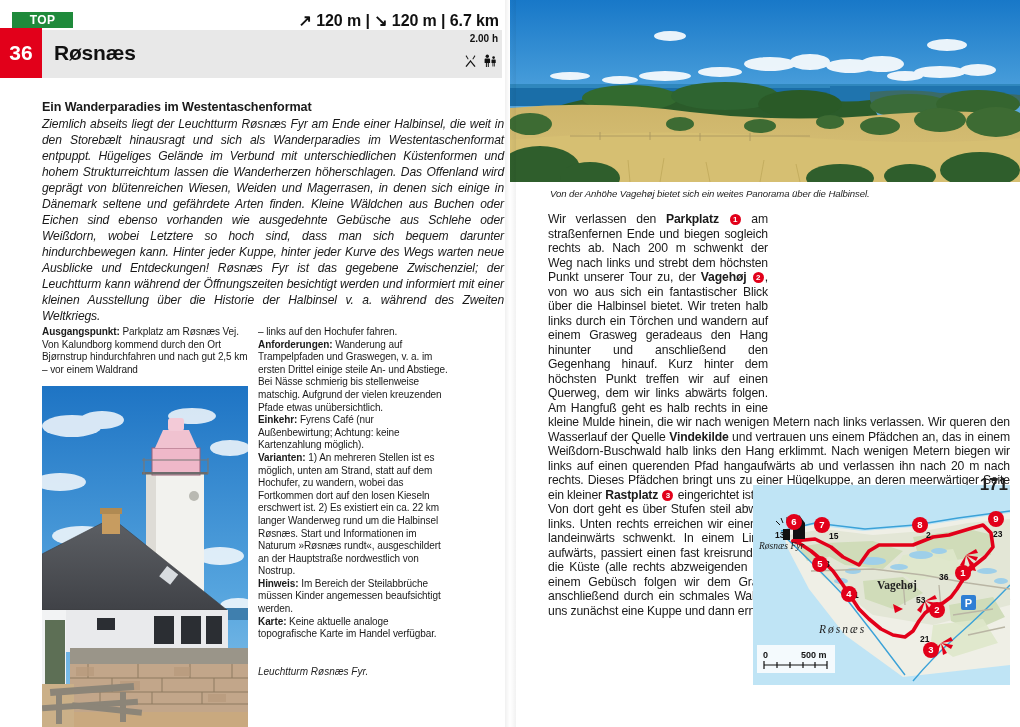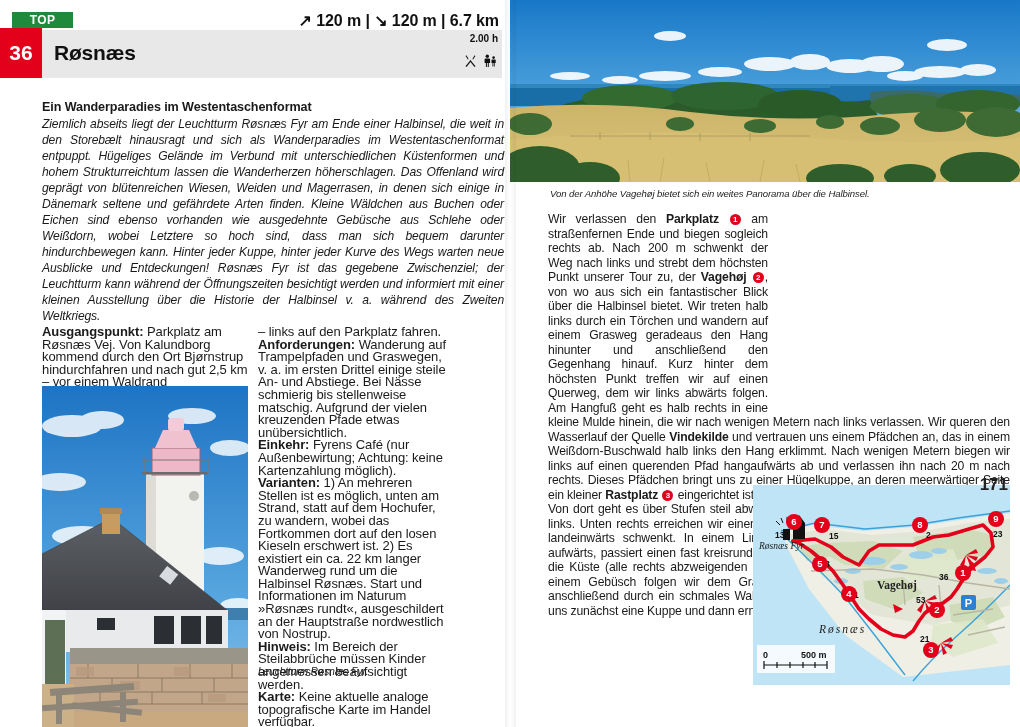--- a/index.html
+++ b/index.html
@@ -115,21 +115,21 @@
     font-style: italic;
     line-height: 16px;
     text-align: justify;
     margin: 0;
     letter-spacing: -0.12px;
   }
 
   
   .info-col {
     position: absolute;
-    font-size: 13px;
+    font-size: 10px;
     line-height: 12.6px;
     text-align: left;
     letter-spacing: -0.08px;
   }
   .info-col.col1 { left: 42px; top: 326px; width: 206px; }
   .info-col.col2 { left: 258px; top: 326px; width: 192px; }
   .info-col b { font-weight: bold; }
   .info-col p { margin: 0; }
 
   
@@ -272,21 +272,21 @@
     <div class="intro-block">
       <h2 class="intro-head">Ein Wanderparadies im Westentaschenformat</h2>
       <p class="intro-text">Ziemlich abseits liegt der Leuchtturm Røsnæs Fyr am Ende einer Halbinsel, die weit in den Storebælt hinausragt und sich als Wanderparadies im Westentaschenformat entpuppt. Hügeliges Gelände im Verbund mit unterschiedlichen Küstenformen und hohem Strukturreichtum lassen die Wanderherzen höherschlagen. Das Offenland wird geprägt von blütenreichen Wiesen, Weiden und Magerrasen, in denen sich einige in Dänemark seltene und gefährdete Arten finden. Kleine Wäldchen aus Buchen oder Eichen sind ebenso vorhanden wie ausgedehnte Gebüsche aus Schlehe oder Weißdorn, wobei Letztere so hoch sind, dass man sich bequem darunter hindurchbewegen kann. Hinter jeder Kuppe, hinter jeder Kurve des Wegs warten neue Ausblicke und Entdeckungen! Røsnæs Fyr ist das gegebene Zwischenziel; der Leuchtturm kann während der Öffnungszeiten besichtigt werden und informiert mit einer kleinen Ausstellung über die Historie der Halbinsel v. a. während des Zweiten Weltkriegs.</p>
     </div>
 
     <div class="info-col col1">
       <p><b>Ausgangspunkt:</b><span> Parkplatz am Røsnæs Vej. Von Kalundborg kommend durch den Ort Bjørnstrup hindurchfahren und nach gut 2,5 km – vor einem Waldrand</span></p>
     </div>
 
     <div class="info-col col2">
-      <p>– links auf den Parkplatz fahren.</p>
+      <p>– links auf den Hochufer fahren.</p>
       <p><b>Anforderungen:</b><span> Wanderung auf Trampelpfaden und Graswegen, v. a. im ersten Drittel einige steile An- und Abstiege. Bei Nässe schmierig bis stellenweise matschig. Aufgrund der vielen kreuzenden Pfade etwas unübersichtlich.</span></p>
       <p><b>Einkehr:</b><span> Fyrens Café (nur Außenbewirtung; Achtung: keine Kartenzahlung möglich).</span></p>
       <p><b>Varianten:</b><span> 1) An mehreren Stellen ist es möglich, unten am Strand, statt auf dem Hochufer, zu wandern, wobei das Fortkommen dort auf den losen Kieseln erschwert ist. 2) Es existiert ein ca. 22 km langer Wanderweg rund um die Halbinsel Røsnæs. Start und Informationen im Naturum »Røsnæs rundt«, ausgeschildert an der Hauptstraße nordwestlich von Nostrup.</span></p>
       <p><b>Hinweis:</b><span> Im Bereich der Steilabbrüche müssen Kinder angemessen beaufsichtigt werden.</span></p>
       <p><b>Karte:</b><span> Keine aktuelle analoge topografische Karte im Handel verfügbar.</span></p>
     </div>
 
     <div class="photo-lighthouse">
       <svg width="206" height="341" viewBox="0 0 206 341" preserveAspectRatio="none">
         <defs>

